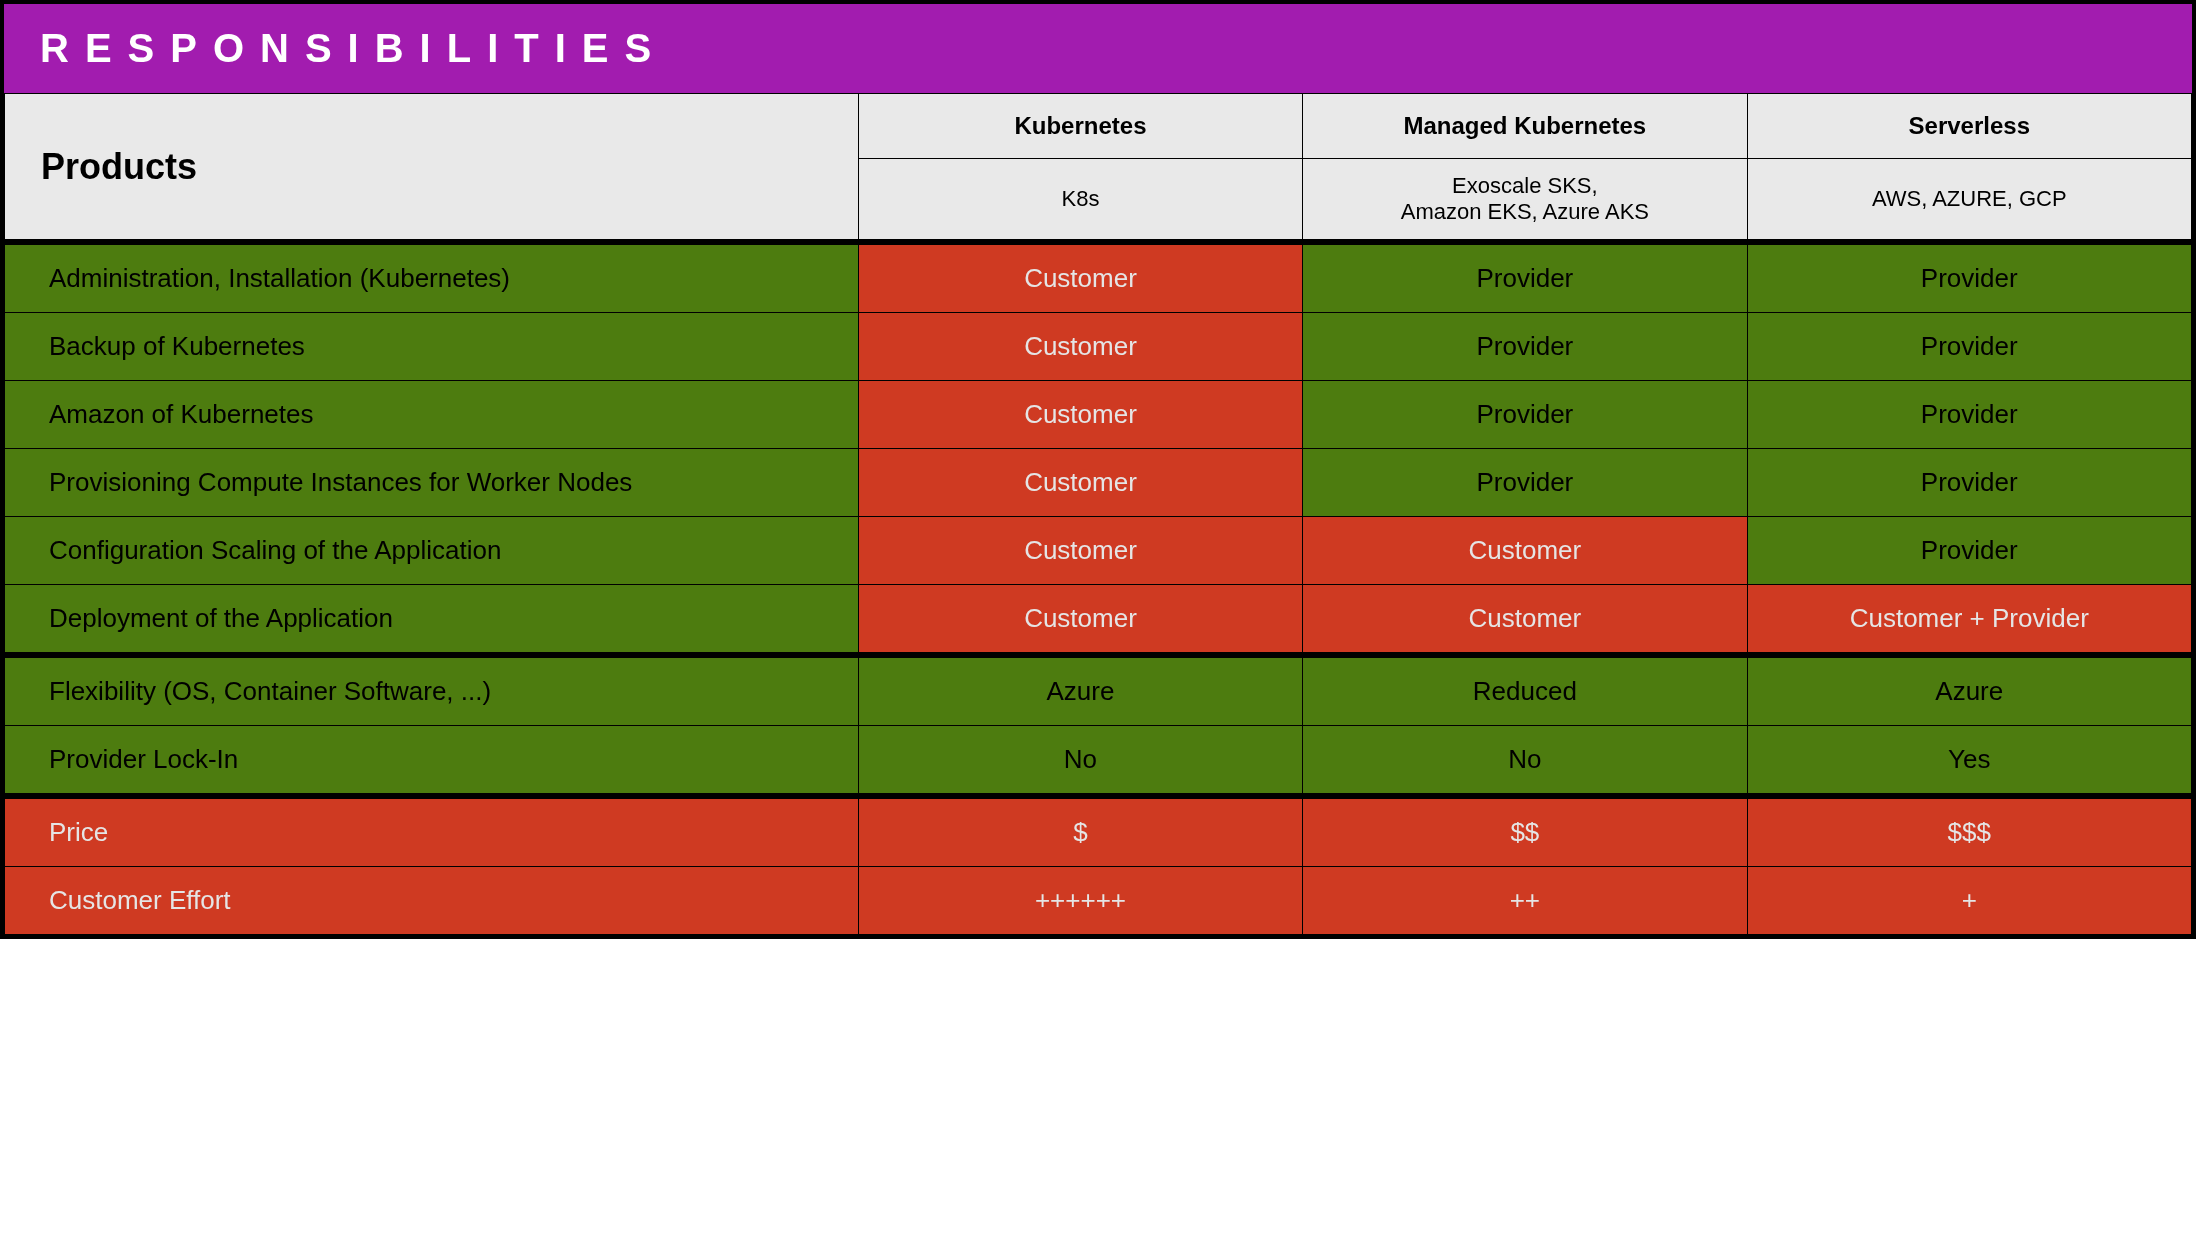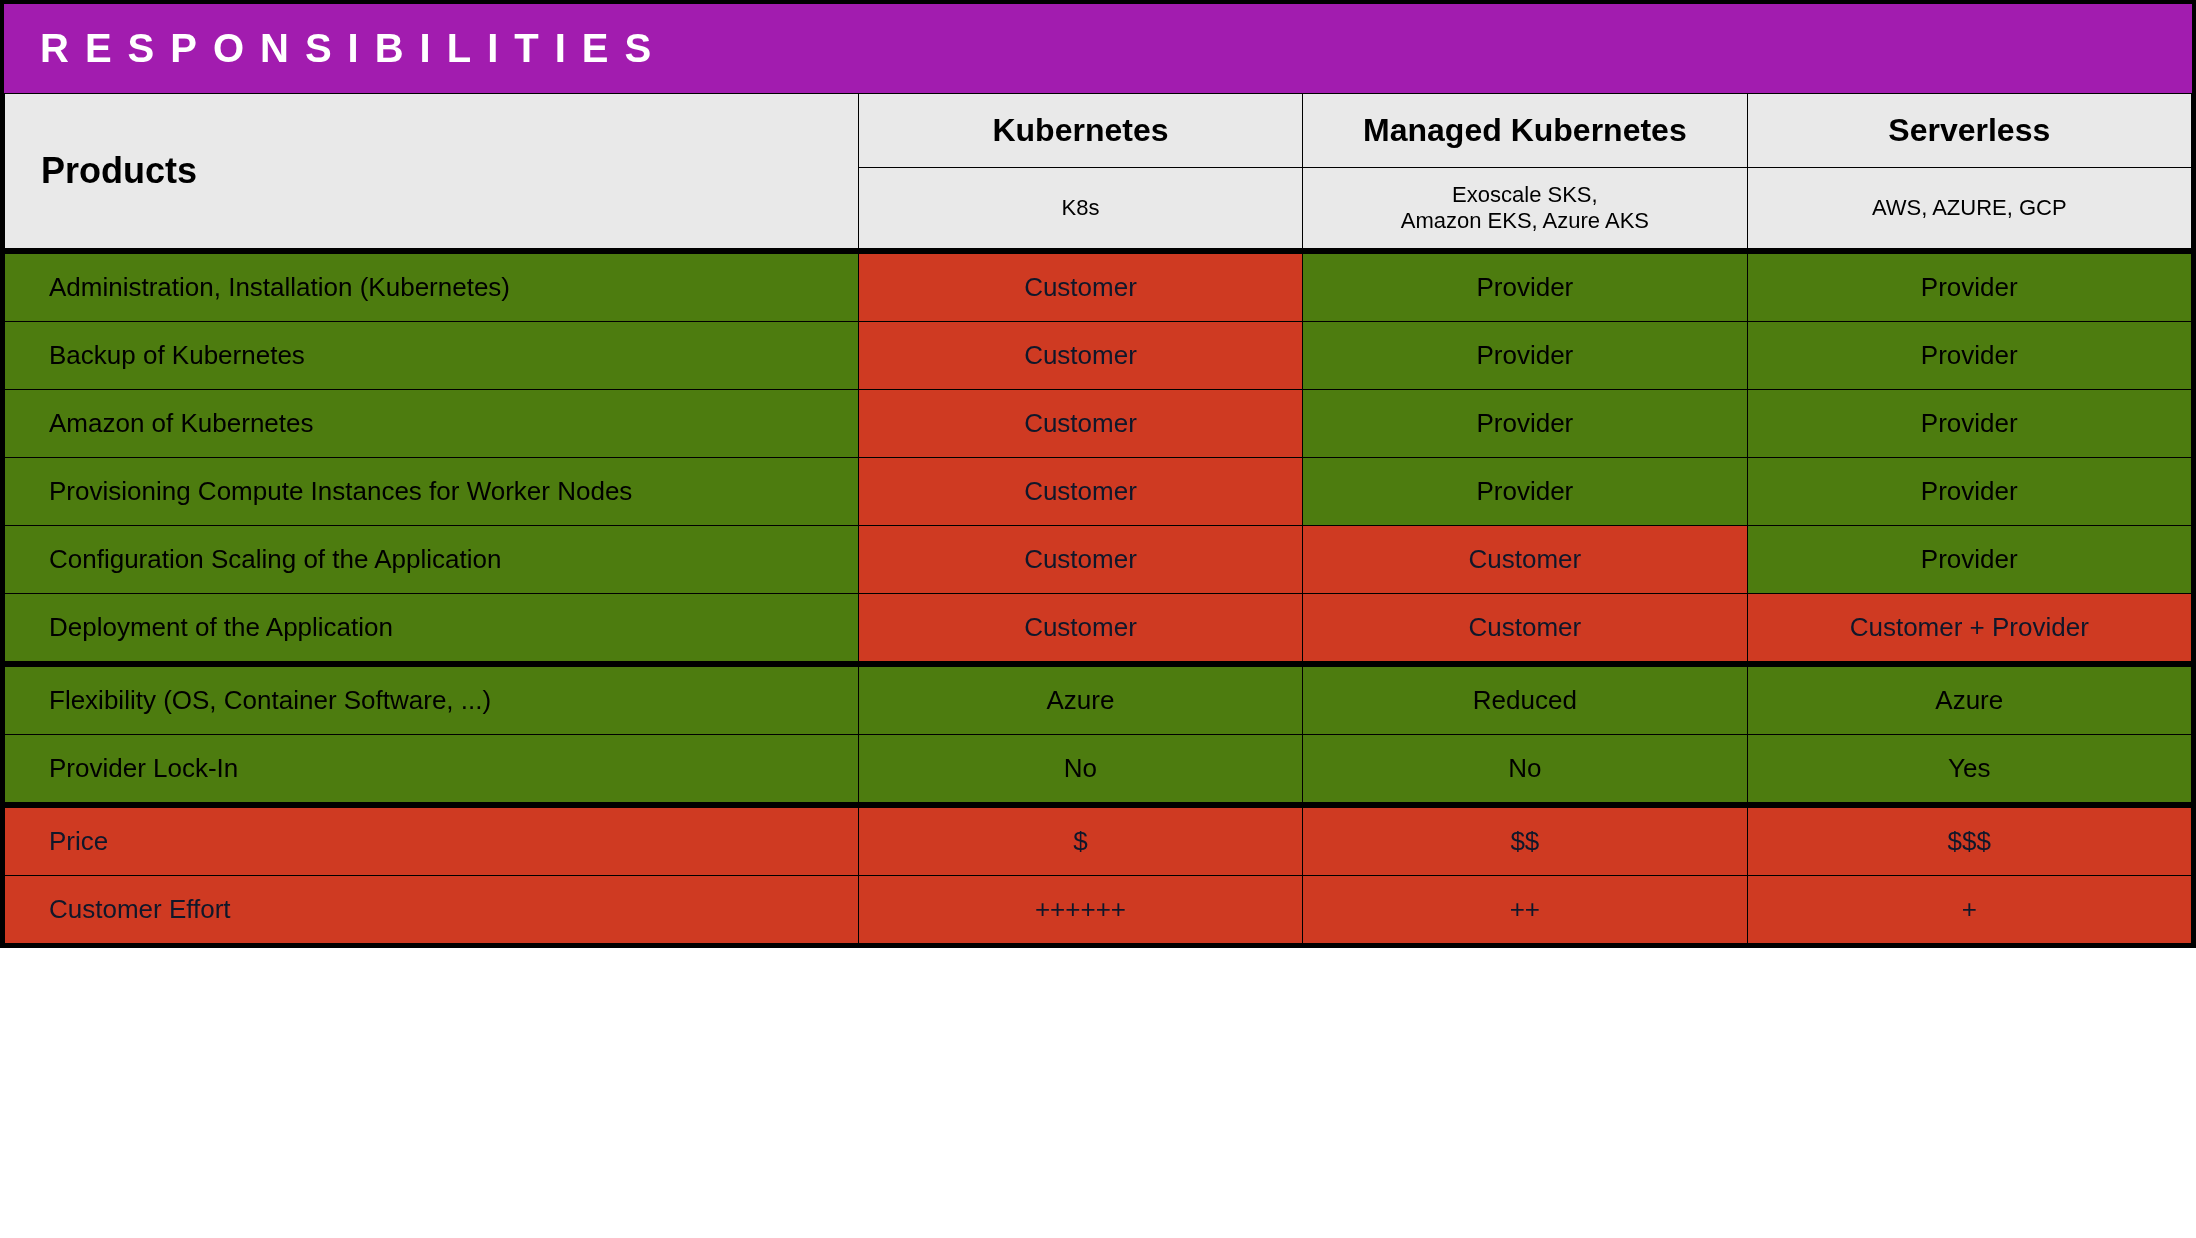--- a/index.html
+++ b/index.html
@@ -40,33 +40,33 @@
     font-weight: 400;
   }
   .header-products {
     text-align: left;
     padding-left: 36px;
     font-size: 36px;
     font-weight: 700;
     background: #e9e9e9;
   }
   .header-col {
-    font-size: 32px;
+    font-size: 24px;
     font-weight: 700;
     background: #e9e9e9;
   }
   .subheader {
     font-size: 22px;
     font-weight: 400;
     background: #e9e9e9;
     padding: 14px 10px;
   }
   .subheader strong { font-weight: 400; text-align: center; }
   .bg-light { background: #4d7c0f; color: #000; }
-  .bg-red { background: #cf3a22; color: #0f172a; }
+  .bg-red { background: #cf3a22; color: #e5e5e5; }
   .thick-top { border-top: 6px solid #000; }
   .col-label { width: 39%; }
   .col-val { width: 20.3%; }
 </style>
 </head>
 <body>
 
 <div class="container">
   <div class="title-bar">RESPONSIBILITIES</div>
   <table>

